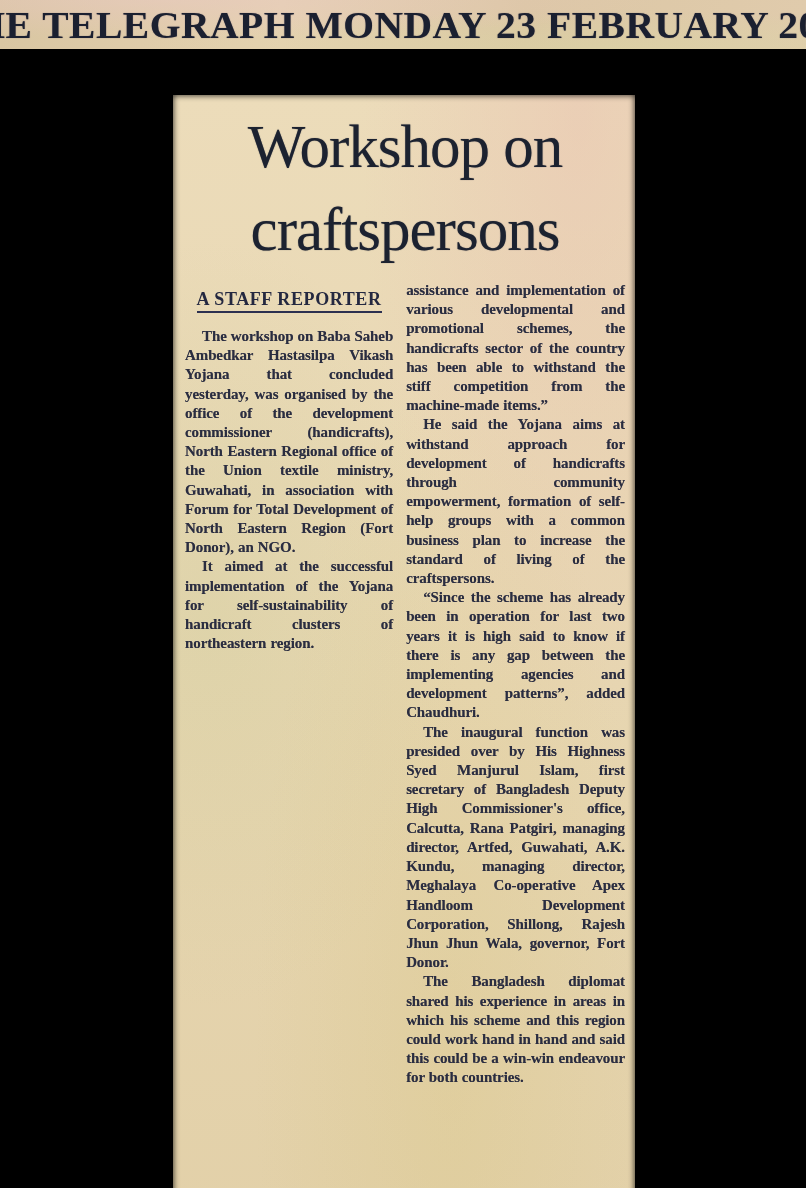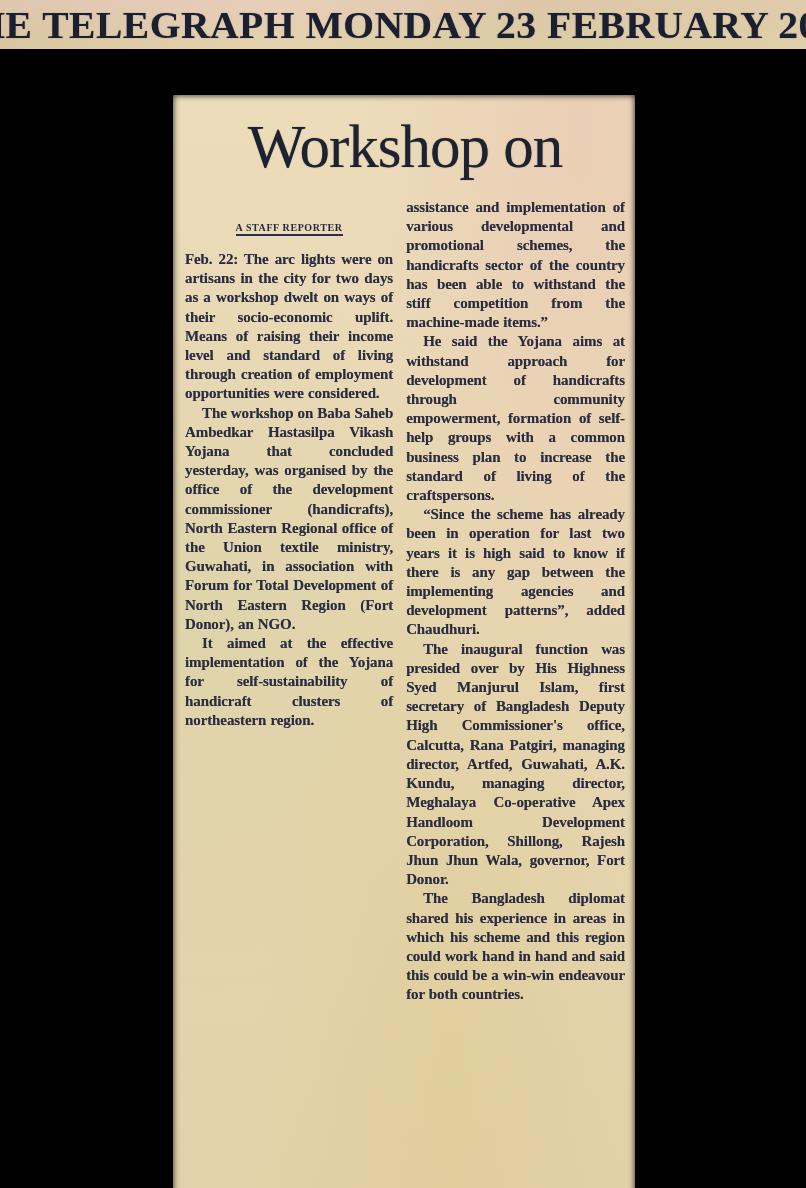--- a/index.html
+++ b/index.html
@@ -60,23 +60,23 @@
     align-items:flex-start;
   }
   .col{
     box-sizing:border-box;
   }
   .col-left{width:213px;}
   .col-right{width:224px;}
   .byline{
     display:block;
     width:fit-content;
-    margin:24px auto 14px auto;
+    margin:8px auto 14px auto;
     font-weight:bold;
-    font-size:10px;
+    font-size:18px;
     letter-spacing:0.6px;
     color:#242840;
     border-bottom:2.5px solid #2c3050;
     padding-bottom:1px;
     white-space:nowrap;
   }
   .para{
     margin:0;
     font-weight:bold;
     font-size:15px;
@@ -93,28 +93,28 @@
 </head>
 <body>
 
 <div class="masthead">
   <span class="masthead-text">THE TELEGRAPH MONDAY 23 FEBRUARY 2004</span>
 </div>
 
 <div class="clipping">
   <h1 class="headline">
     <div>Workshop on</div>
+    <div>craftspersons</div>
   </h1>
 
   <div class="columns">
     <div class="col col-left">
       <span class="byline">A STAFF REPORTER</span>
-      <p class="para">Feb. 22: The arc lights were on artisans in the city for two days as a workshop dwelt on ways of their socio-economic uplift. Means of raising their income level and standard of living through creation of employment opportunities were considered.</p>
       <p class="para indent">The workshop on Baba Saheb Ambedkar Hastasilpa Vikash Yojana that concluded yesterday, was organised by the office of the development commissioner (handicrafts), North Eastern Regional office of the Union textile ministry, Guwahati, in association with Forum for Total Development of North Eastern Region (Fort Donor), an NGO.</p>
-      <p class="para indent">It aimed at the effective implementation of the Yojana for self-sustainability of handicraft clusters of northeastern region.</p>
+      <p class="para indent">It aimed at the successful implementation of the Yojana for self-sustainability of handicraft clusters of northeastern region.</p>
     </div>
     <div class="col col-right">
       <p class="para">assistance and implementation of various developmental and promotional schemes, the handicrafts sector of the country has been able to withstand the stiff competition from the machine-made items.”</p>
       <p class="para indent">He said the Yojana aims at withstand approach for development of handicrafts through community empowerment, formation of self-help groups with a common business plan to increase the standard of living of the craftspersons.</p>
       <p class="para indent">“Since the scheme has already been in operation for last two years it is high said to know if there is any gap between the implementing agencies and development patterns”, added Chaudhuri.</p>
       <p class="para indent">The inaugural function was presided over by His Highness Syed Manjurul Islam, first secretary of Bangladesh Deputy High Commissioner's office, Calcutta, Rana Patgiri, managing director, Artfed, Guwahati, A.K. Kundu, managing director, Meghalaya Co-operative Apex Handloom Development Corporation, Shillong, Rajesh Jhun Jhun Wala, governor, Fort Donor.</p>
       <p class="para indent">The Bangladesh diplomat shared his experience in areas in which his scheme and this region could work hand in hand and said this could be a win-win endeavour for both countries.</p>
     </div>
   </div>
 </div>

